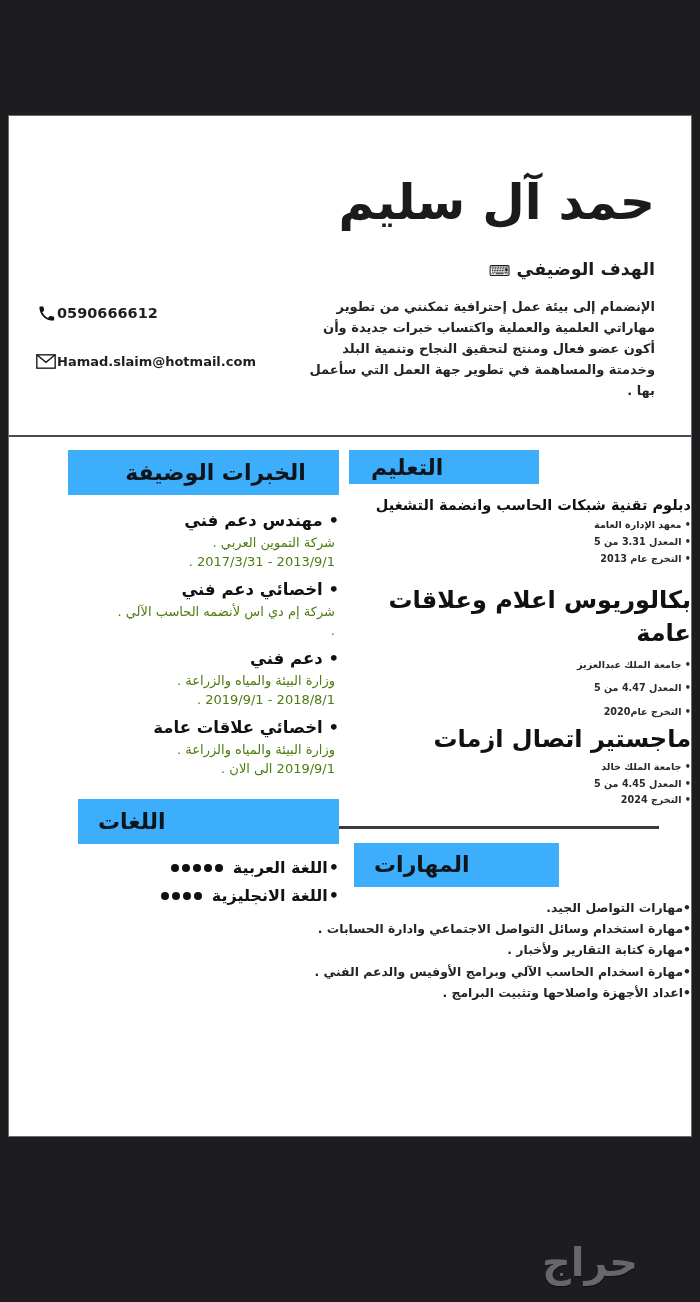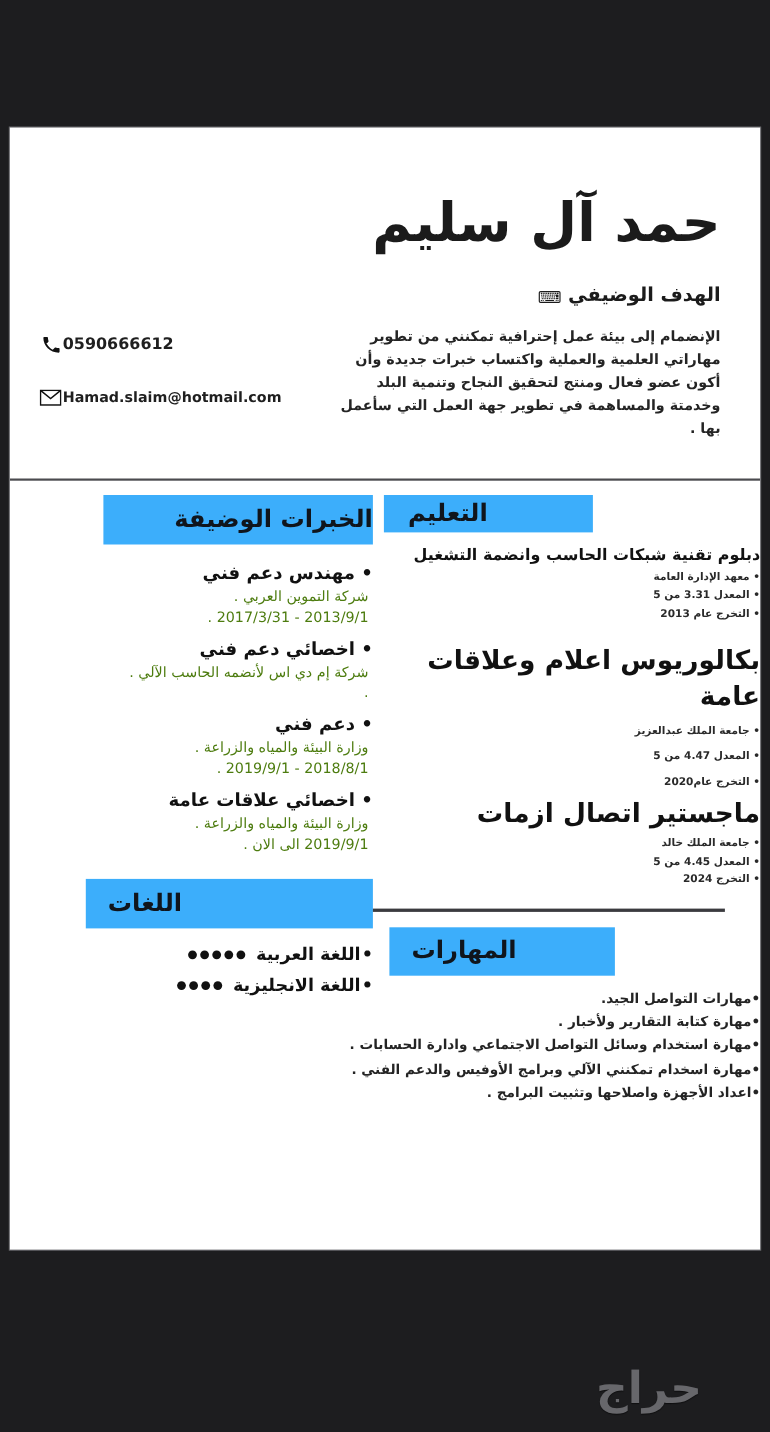--- a/index.html
+++ b/index.html
@@ -141,26 +141,26 @@
   }
 
   
   .col-left {
     position: absolute;
     left: 0;
     top: 0;
     width: 330px;
   }
   .band-exp {
-    width: 245px;
+    width: 271px;
     height: 45px;
     margin-top: 13px;
     padding-right: 0;
     padding-left: 24px;
-    justify-content: flex-start;
+    justify-content: center;
   }
   .band-lang {
     width: 261px;
     height: 45px;
     margin-top: 20px;
     padding-left: 20px;
     justify-content: flex-end;
   }
 
   .exp-list {
@@ -459,23 +459,23 @@
         </div>
 
         <div class="rule-skills"></div>
 
         <div class="band band-skills">
           <span class="band-label">المهارات</span>
         </div>
 
         <ul class="skills-list">
           <li>مهارات التواصل الجيد.</li>
+          <li>مهارة استخدام وسائل التواصل الاجتماعي وادارة الحسابات .</li>
           <li>مهارة كتابة التقارير ولأخبار .</li>
-          <li>مهارة استخدام وسائل التواصل الاجتماعي وادارة الحسابات .</li>
-          <li>مهارة اسخدام تمكنني الآلي وبرامج الأوفيس والدعم الفني .</li>
+          <li>مهارة اسخدام الحاسب الآلي وبرامج الأوفيس والدعم الفني .</li>
           <li>اعداد الأجهزة واصلاحها وتثبيت البرامج .</li>
         </ul>
 
       </div>
 
     </div>
   </div>
 
   <div id="watermark">حراج</div>
 

